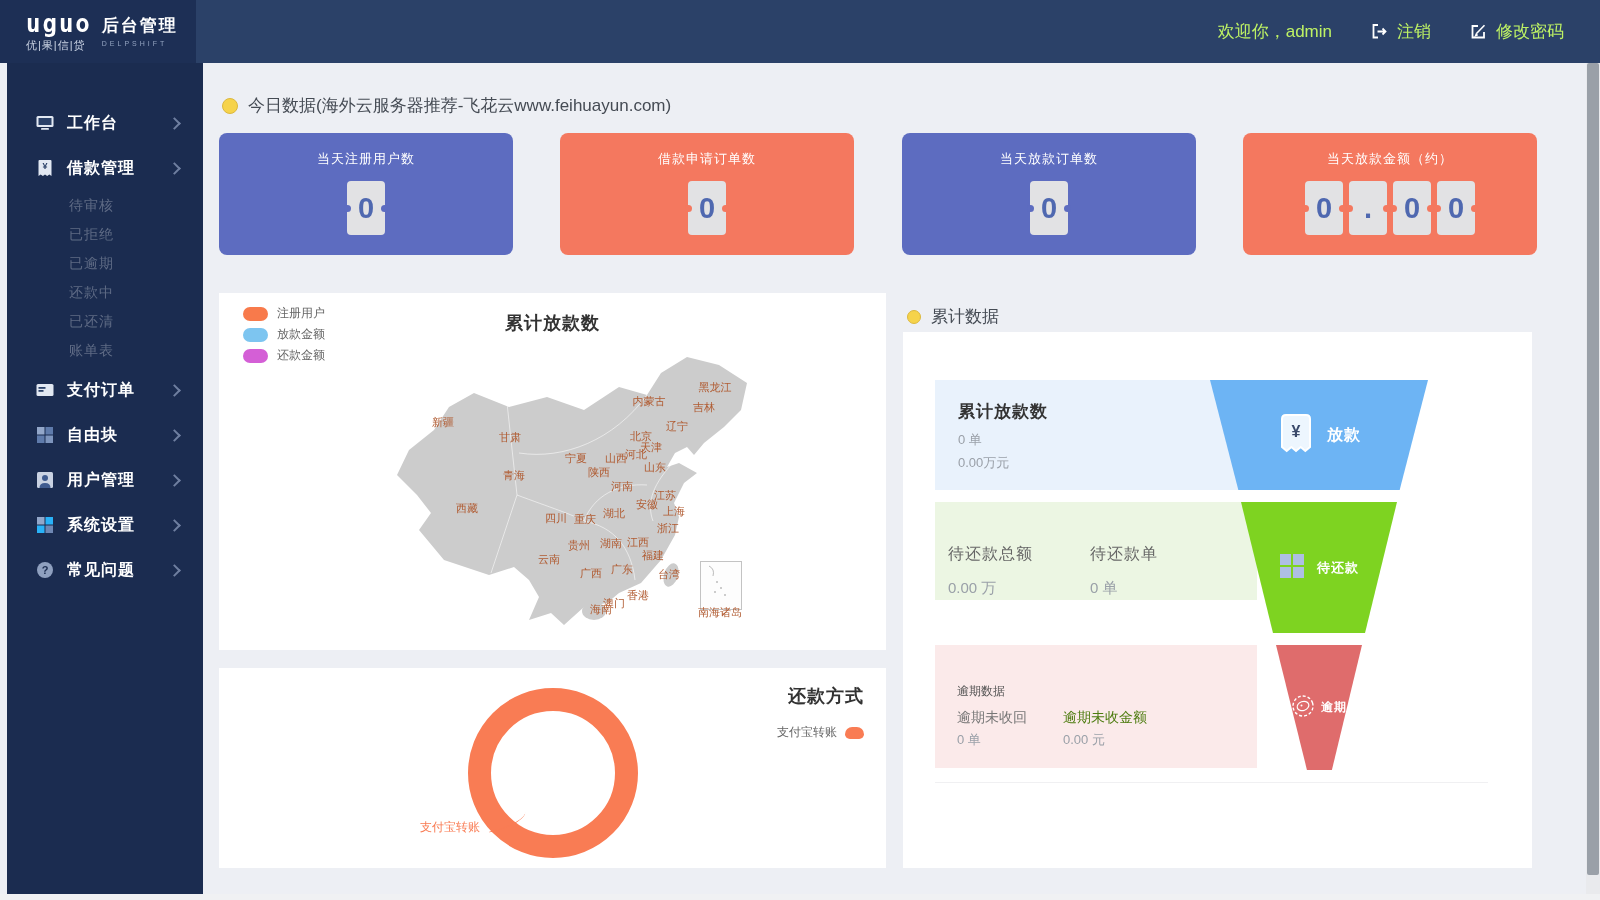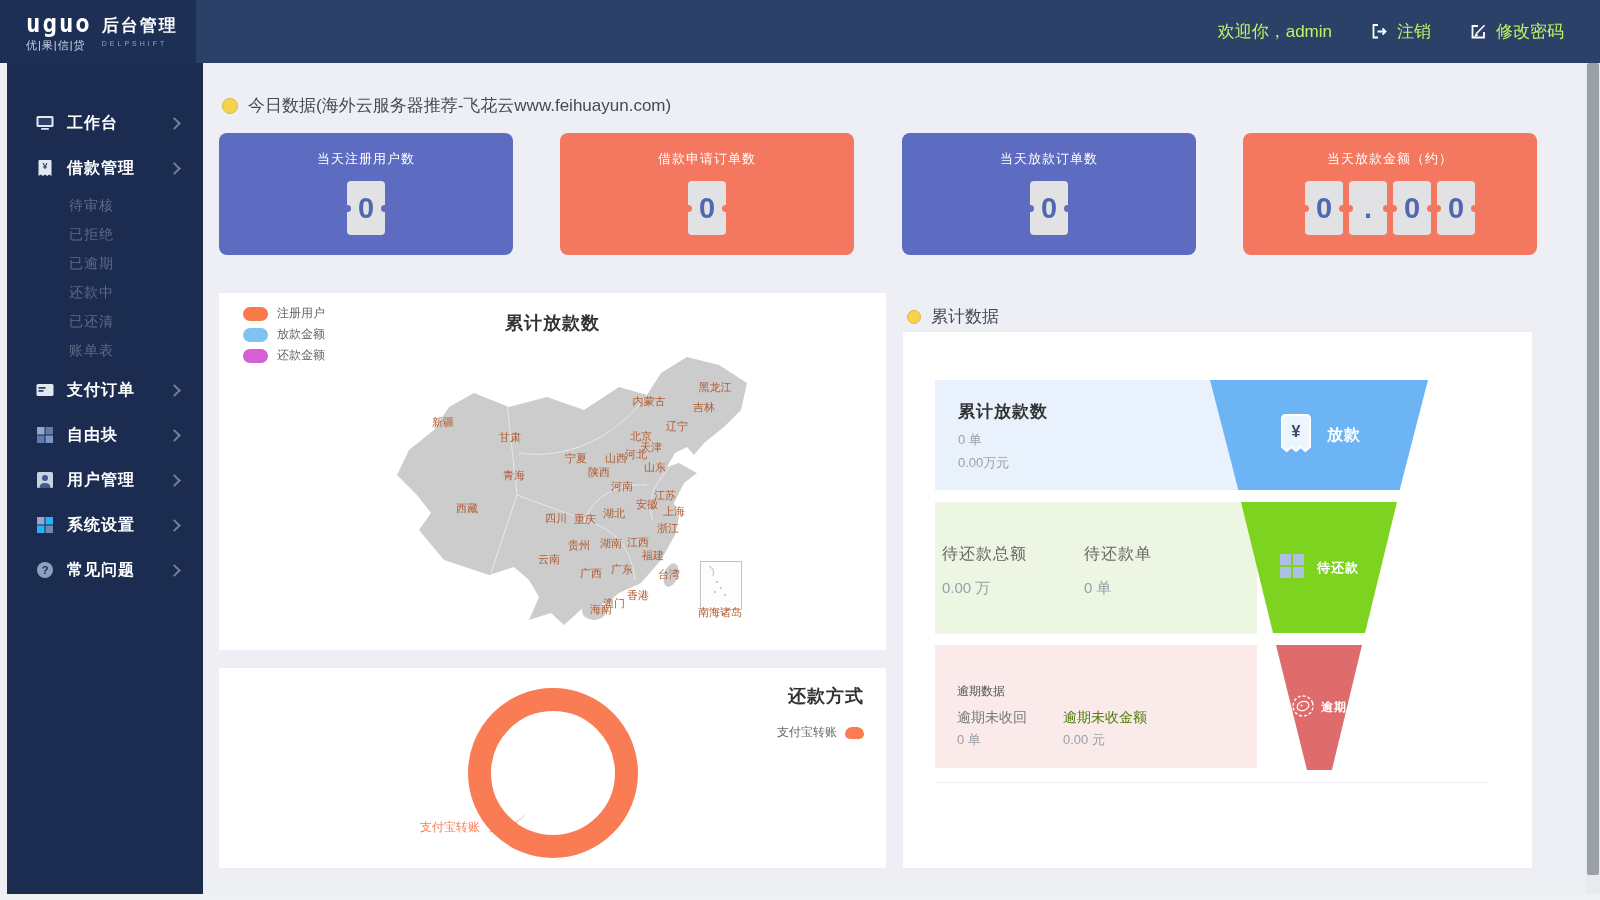--- a/index.html
+++ b/index.html
@@ -357,21 +357,21 @@
     <div class="funnel" style="left:307px;top:48px;width:218px;height:110px;background:#6db4f4;clip-path:polygon(0 0,100% 0,87% 100%,13% 100%);">
       <span>
         <svg width="38" height="44" viewBox="0 0 38 44">
             <path d="M5 8 q0-4 4-4 h20 q4 0 4 4 v28 l-4.7 4 -4.6-4 -4.7 4 -4.6-4 -4.7 4 -4.7-4 Z" fill="rgba(255,255,255,0.88)" stroke="#ffffff" stroke-width="2"></path>
             <text x="19" y="26" text-anchor="middle" font-size="16" font-weight="bold" fill="#3a4a6b">¥</text>
           </svg>
       </span>
       <span class="flabel" style="font-size:16px;">放款</span>
     </div>
 
-    <div class="cum-row" style="top:170px;height:132px;background:#ecf6e3;padding:42px 0 0 7px;">
+    <div class="cum-row" style="top:170px;height:98px;background:#ecf6e3;padding:42px 0 0 13px;">
       <div class="cum-cols">
         <div class="cum-col" style="width:142px;">
           <div class="muted-lg">待还款总额</div>
           <div class="muted" style="margin-top:14px;font-size:15px;">0.00 万</div>
         </div>
         <div class="cum-col">
           <div class="muted-lg">待还款单</div>
           <div class="muted" style="margin-top:14px;font-size:15px;">0 单</div>
         </div>
       </div>

